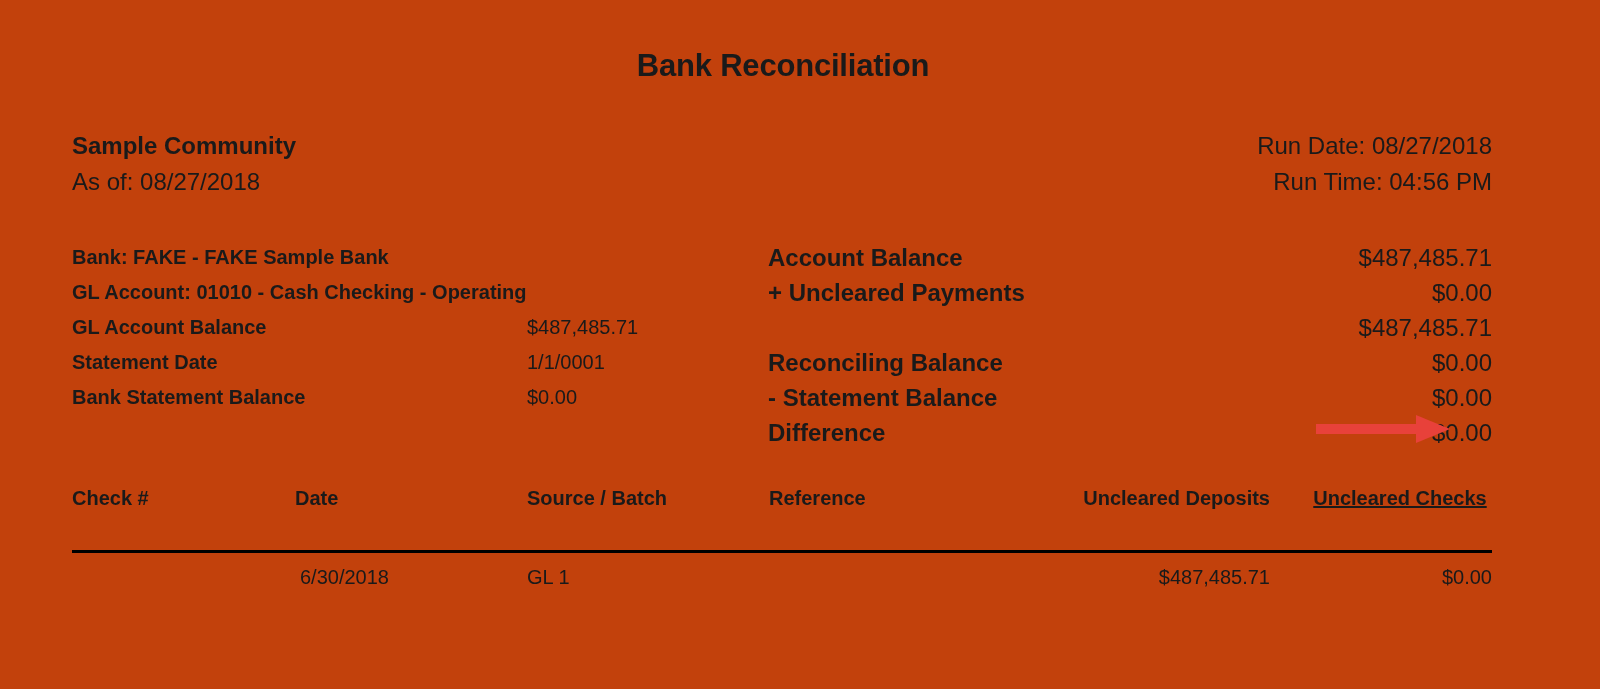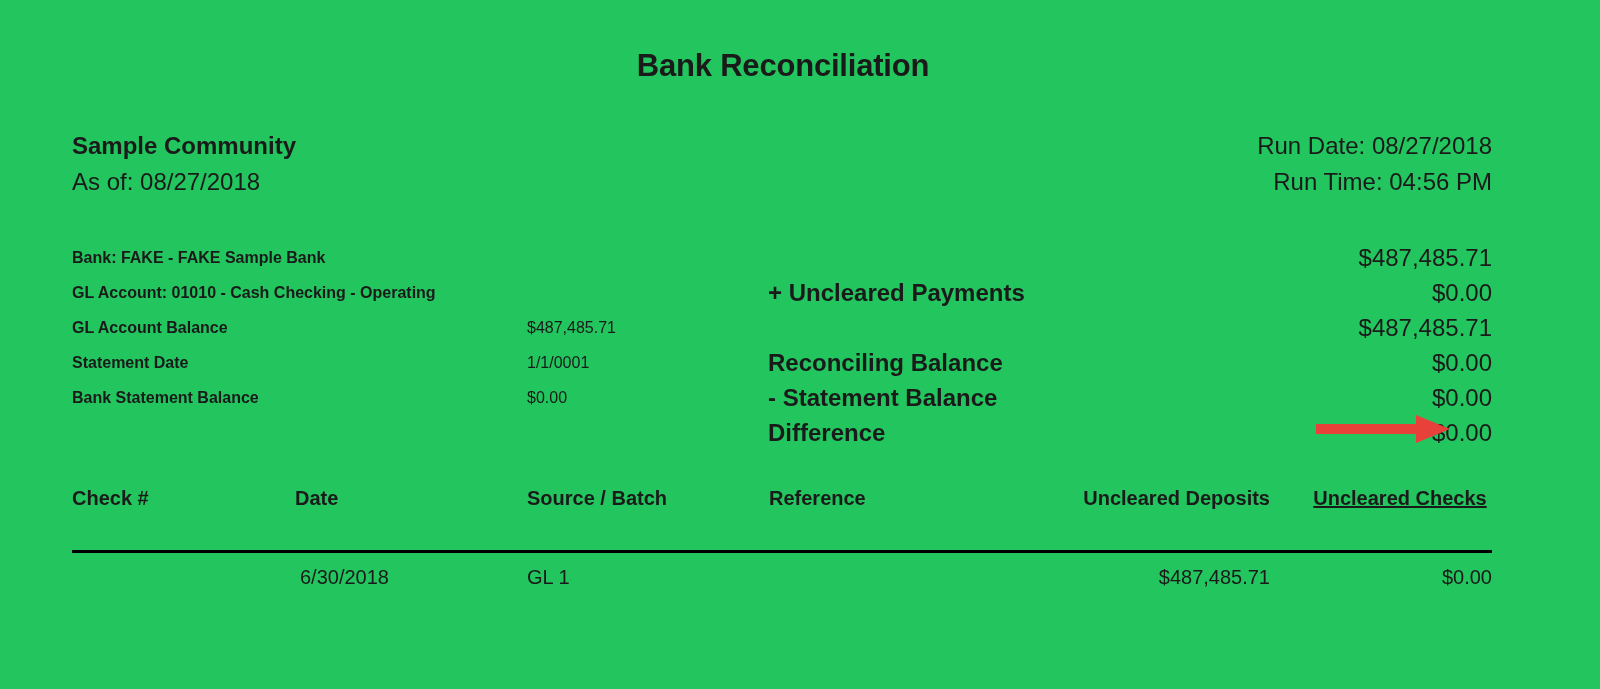--- a/index.html
+++ b/index.html
@@ -13,21 +13,21 @@
     position: relative;
     font-family: "Liberation Sans", sans-serif;
     color: #1a1a1a;
     overflow: hidden;
   }
   .page {
     position: absolute;
     left: 0; top: 0;
     width: 1600px;
     height: 689px;
-    background: #22c55e;
+    background: #c2410c;
   }
 
   
   .doc-title {
     position: absolute;
     left: 0;
     top: 48px;
     width: 1566px;
     text-align: center;
     font-size: 31px;
@@ -53,21 +53,21 @@
   }
   .b { font-weight: bold; }
   .n { font-weight: normal; }
 
   
   .sum-left {
     position: absolute;
     left: 72px;
     top: 240px;
     width: 660px;
-    font-size: 16px;
+    font-size: 20px;
   }
   .sum-left .line {
     height: 35px;
     line-height: 35px;
     position: relative;
     white-space: nowrap;
   }
   .sum-left .lbl { font-weight: bold; }
   .sum-left .val {
     position: absolute;
@@ -200,20 +200,21 @@
       <span class="val">1/1/0001</span>
     </div>
     <div class="line">
       <span class="lbl">Bank Statement Balance</span>
       <span class="val">$0.00</span>
     </div>
   </div>
 
   <div class="sum-right">
     <div class="line">
+      <span class="lbl">Account Balance</span>
       <span class="val">$487,485.71</span>
     </div>
     <div class="line">
       <span class="lbl">+ Uncleared Payments</span>
       <span class="val">$0.00</span>
     </div>
     <div class="line">
       <span class="val">$487,485.71</span>
     </div>
     <div class="line">

